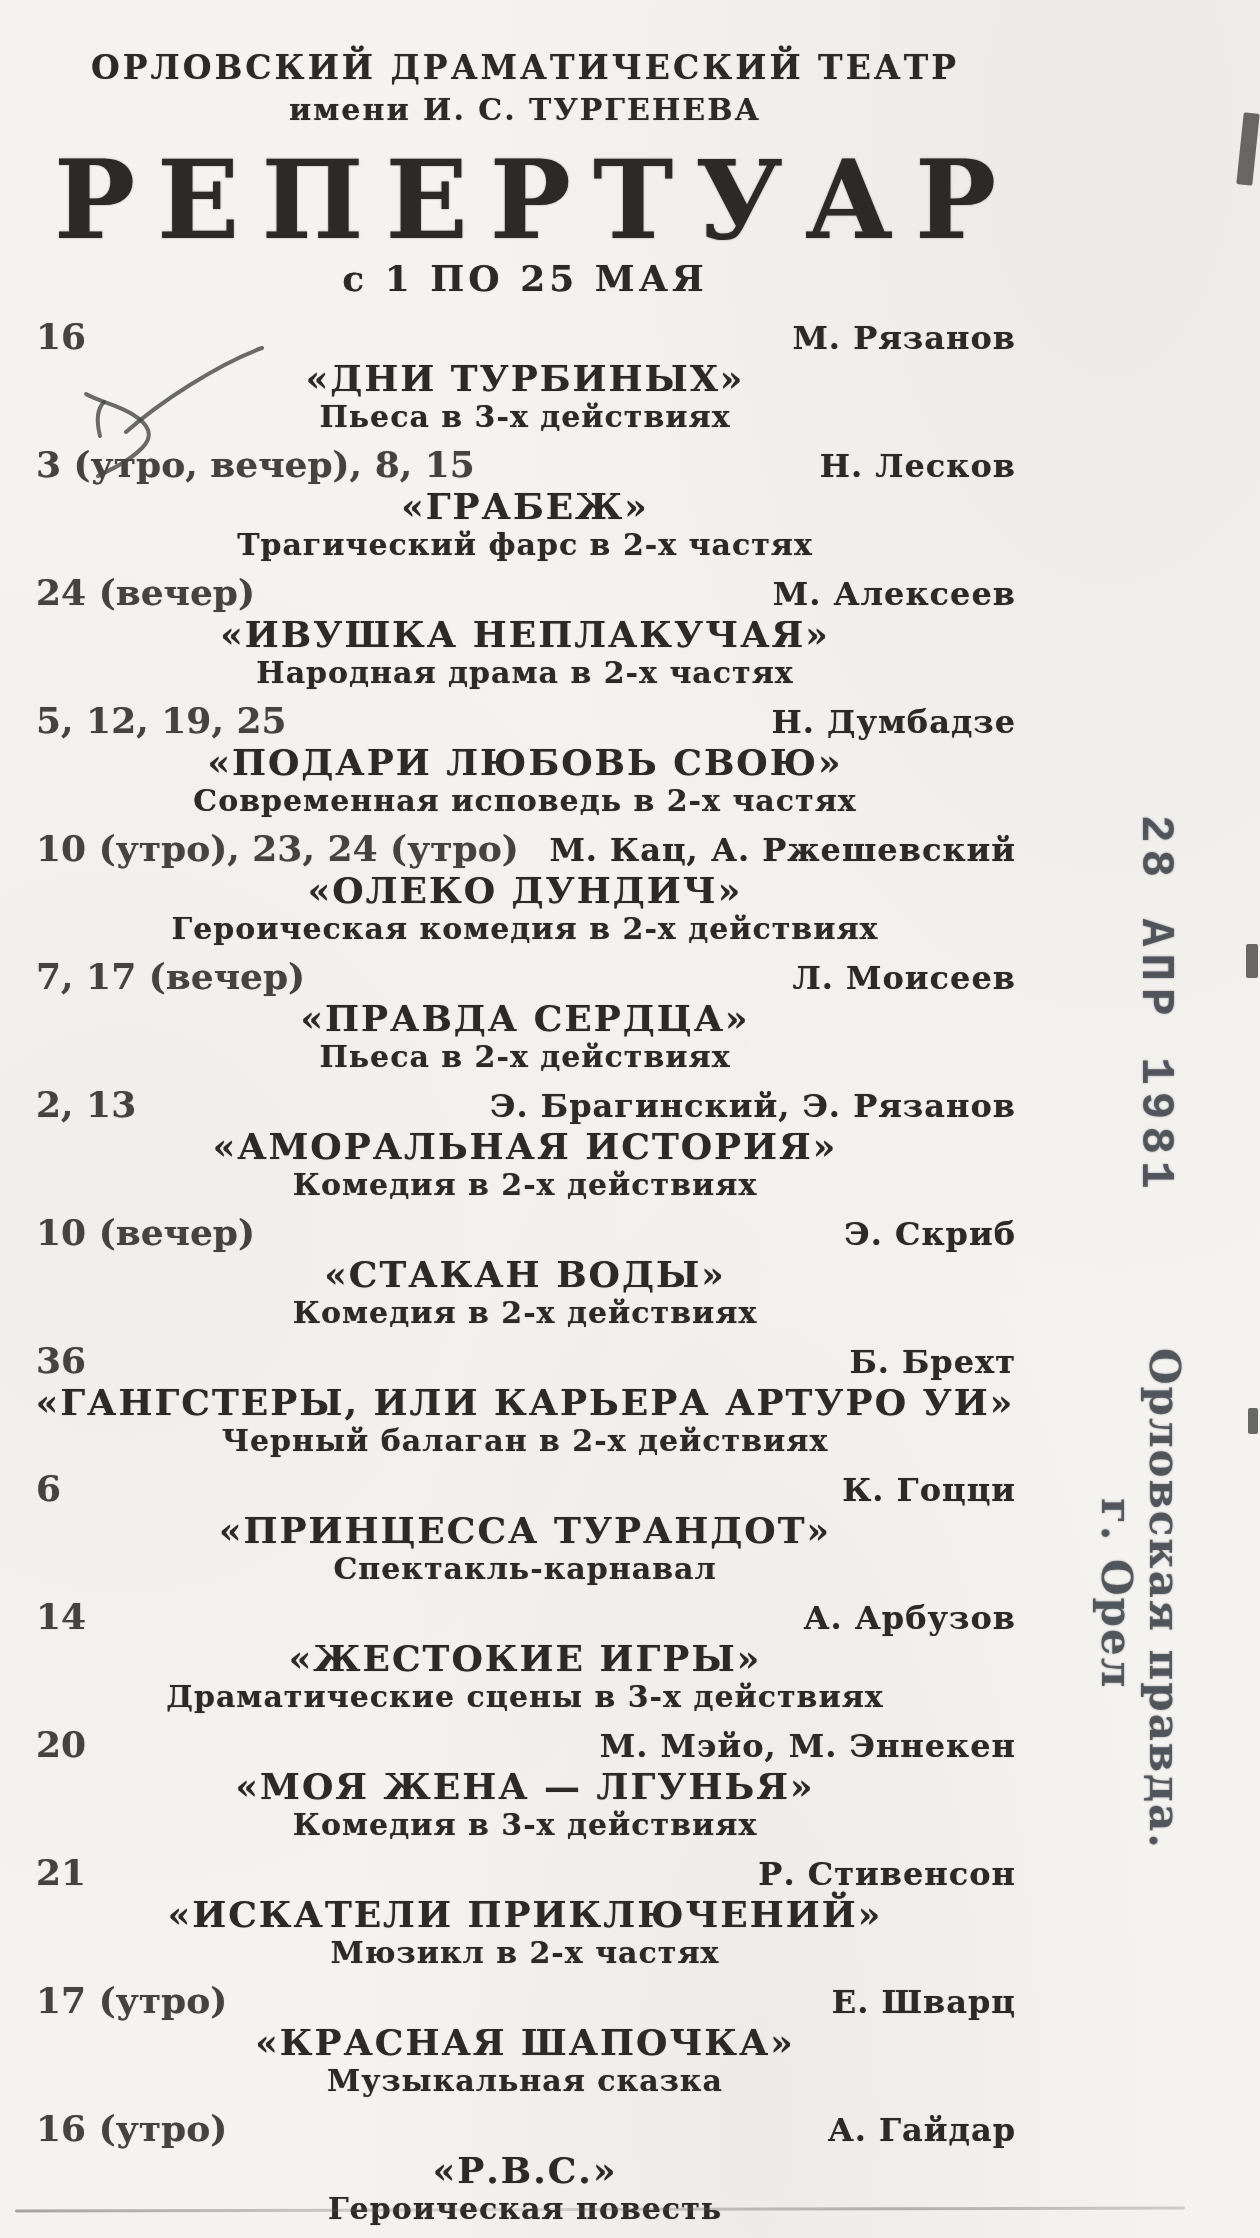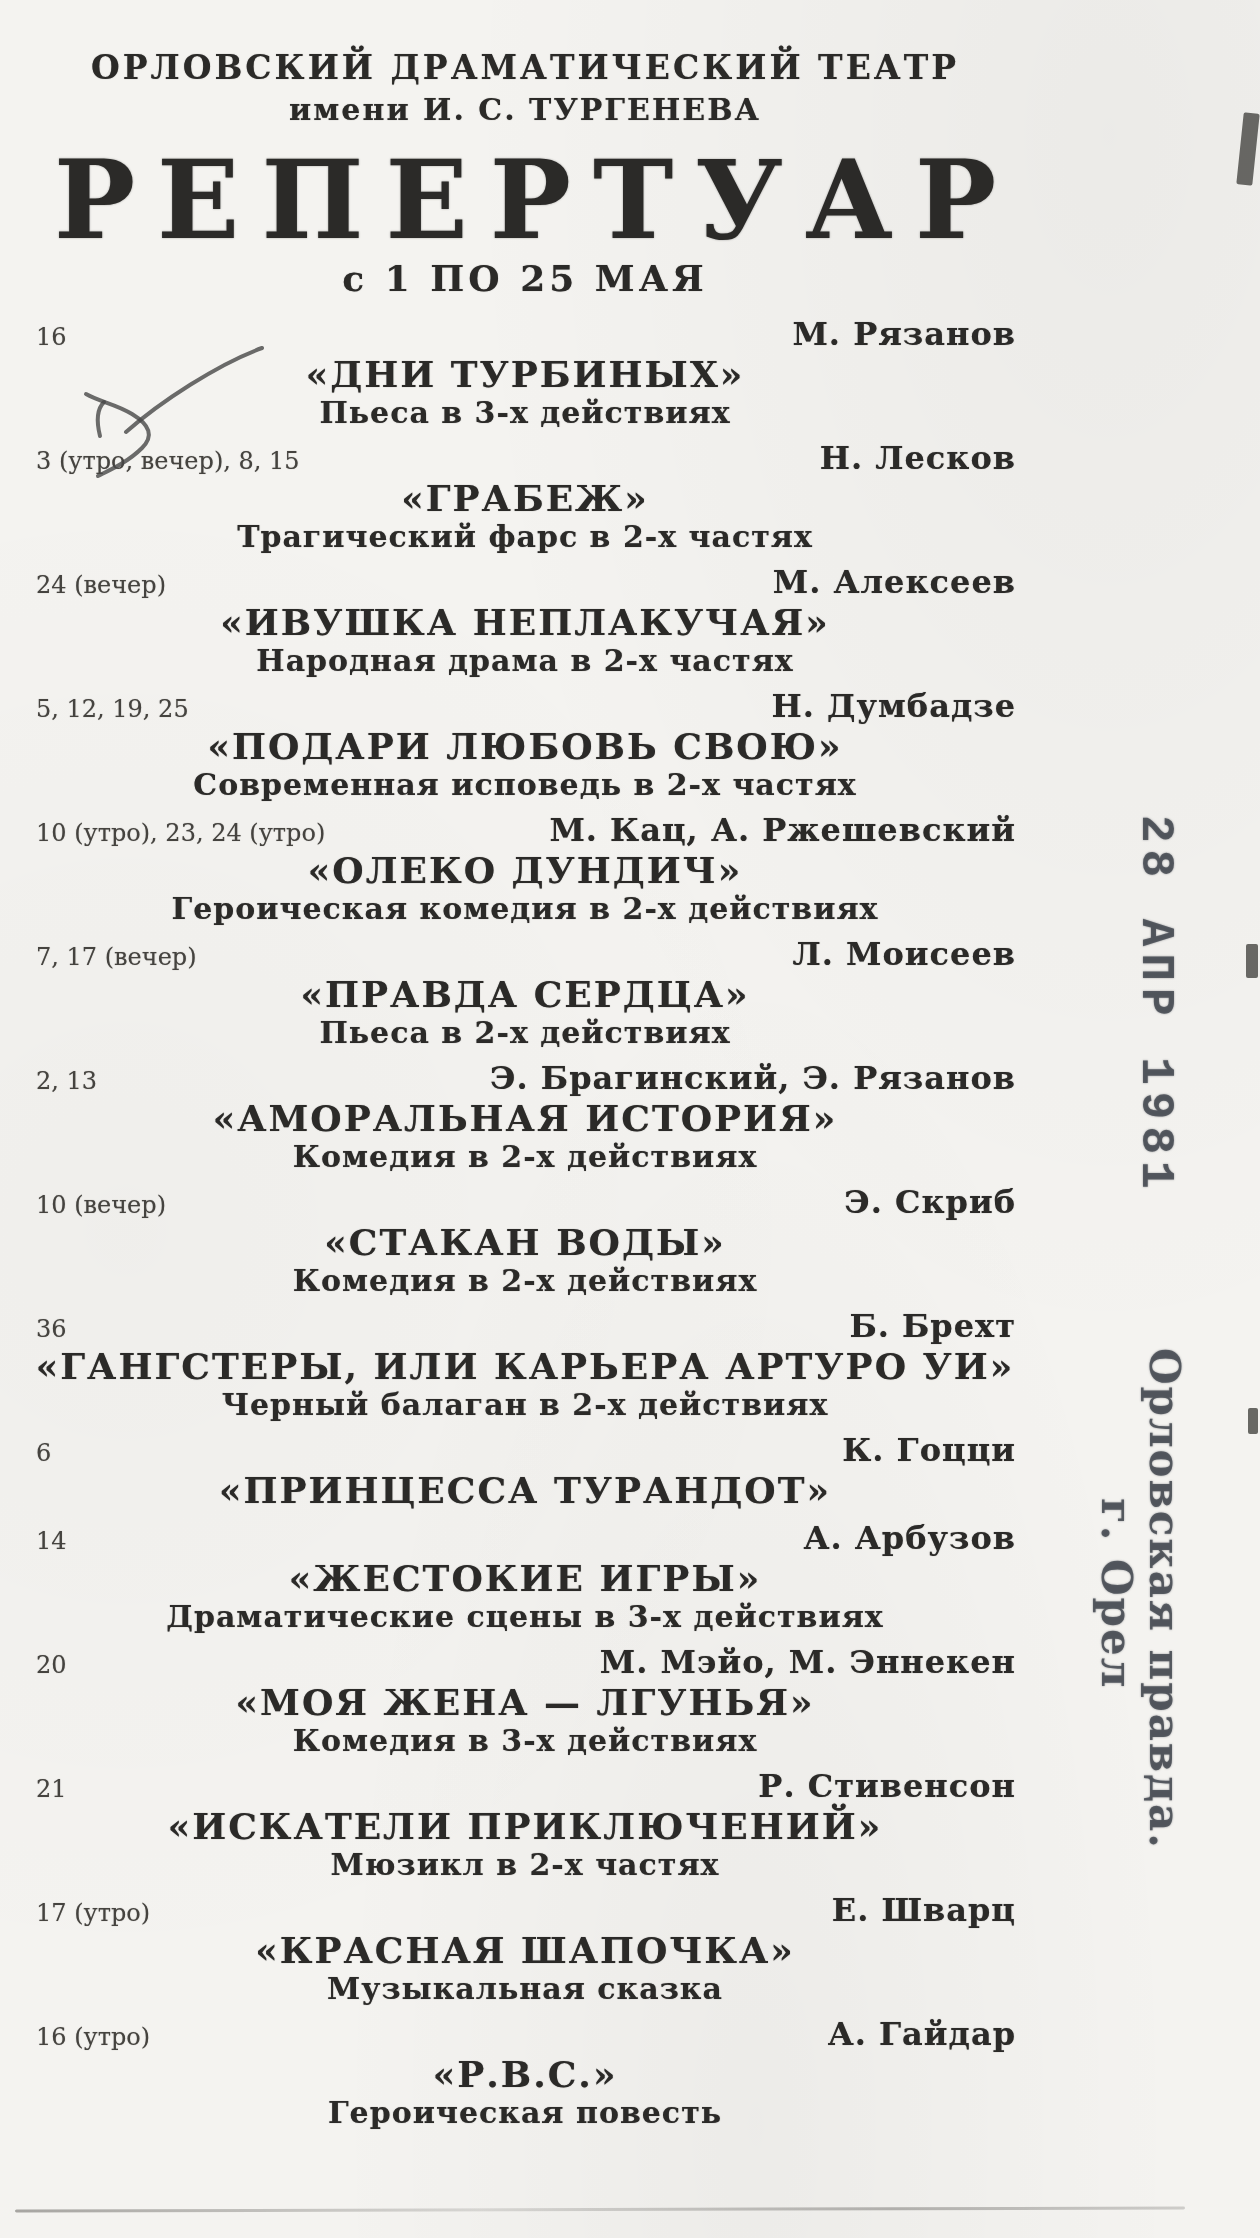--- a/index.html
+++ b/index.html
@@ -39,21 +39,21 @@
     text-align:center;
     font-size:36px;font-weight:bold;letter-spacing:4px;line-height:1.2;
   }
   .entries{margin-top:18px;}
   .entry{margin-bottom:14px;}
   .entry-row{
     display:flex;justify-content:space-between;align-items:baseline;
     padding:0 4px 0 6px;
   }
   .dates{
-    font-size:24px;font-weight:normal;line-height:1.0;
+    font-size:36px;font-weight:bold;line-height:1.0;
     color:#45433f;text-shadow:0 0 1px rgba(69,67,63,.45);
     white-space:nowrap;
   }
   .author{
     font-size:32px;font-weight:bold;line-height:1.0;
     letter-spacing:1px;white-space:nowrap;
   }
   .title{
     margin-top:6px;text-align:center;
     font-size:36px;font-weight:bold;letter-spacing:2px;line-height:1.0;
@@ -186,20 +186,21 @@
     <div class="title">«ГАНГСТЕРЫ, ИЛИ КАРЬЕРА АРТУРО УИ»</div>
     <div class="desc">Черный балаган в 2-х действиях</div>
   </div>
 
   <div class="entry">
     <div class="entry-row">
       <span class="dates">6</span>
       <span class="author">К. Гоцци</span>
     </div>
     <div class="title">«ПРИНЦЕССА ТУРАНДОТ»</div>
+    <div class="desc">Спектакль-карнавал</div>
   </div>
 
   <div class="entry">
     <div class="entry-row">
       <span class="dates">14</span>
       <span class="author">А. Арбузов</span>
     </div>
     <div class="title">«ЖЕСТОКИЕ ИГРЫ»</div>
     <div class="desc">Драматические сцены в 3-х действиях</div>
   </div>

